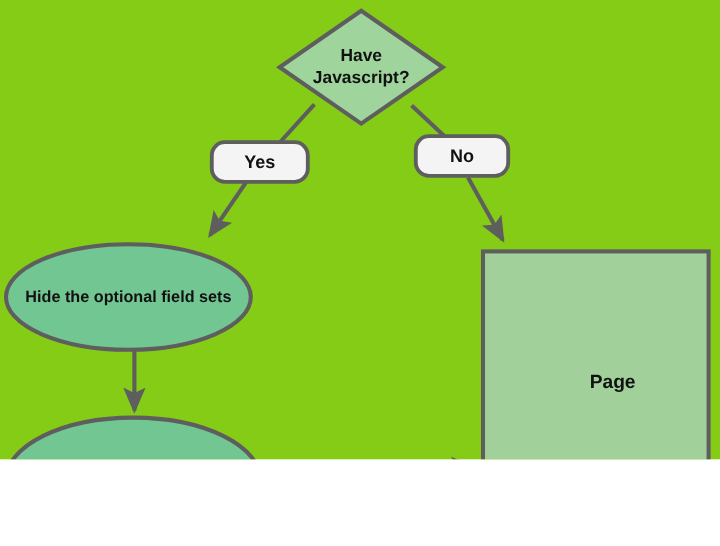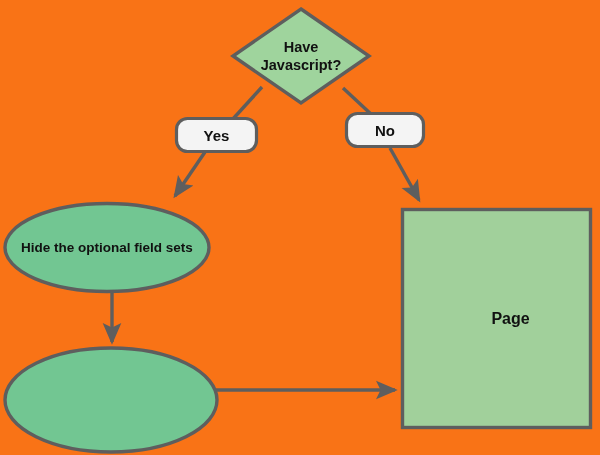--- a/index.html
+++ b/index.html
@@ -6,22 +6,22 @@
     margin: 0;
     padding: 0;
     background: #ffffff;
   }
   body {
     font-family: "Liberation Sans", sans-serif;
   }
   #flow-canvas {
     position: relative;
     width: 600px;
-    height: 455px;
-    background: #f97316;
+    height: 383px;
+    background: #84cc16;
     overflow: hidden;
     text-decoration: underline;
   }
   #flow-svg {
     position: absolute;
     left: 0;
     top: 0;
     width: 600px;
     height: 455px;
   }

